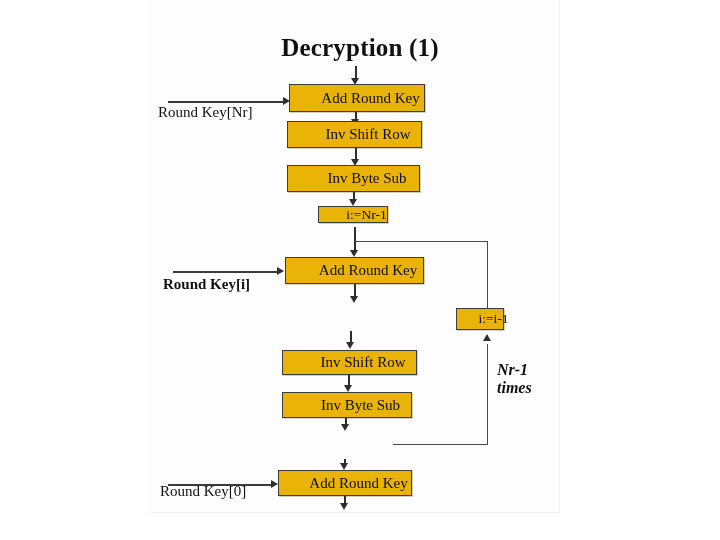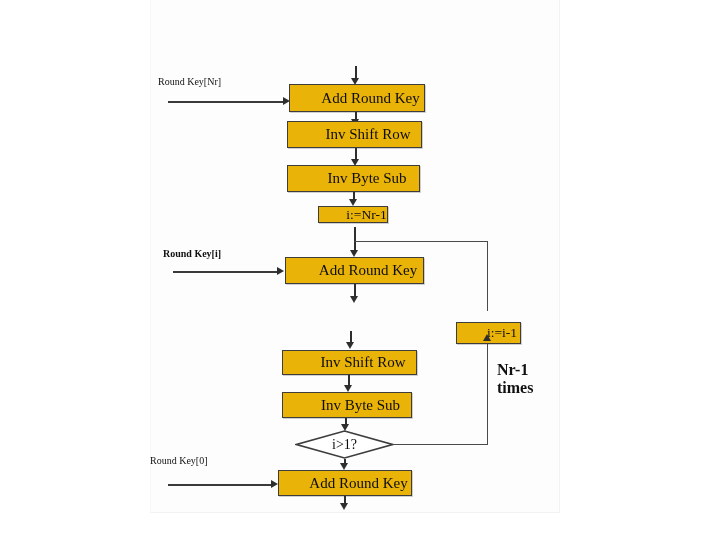--- a/index.html
+++ b/index.html
@@ -71,23 +71,24 @@
     display: flex;
     align-items: center;
     justify-content: center;
     font-size: 14px;
     color: #0d0d0d;
     white-space: nowrap;
   }
   
   .key-label {
     position: absolute;
-    font-size: 10px;
+    font-size: 15px;
     color: #111111;
     white-space: nowrap;
+    margin-top: 28px;
   }
   .loop-note {
     position: absolute;
     font-size: 16px;
     font-weight: bold;
     color: #101010;
     line-height: 1.15;
     white-space: nowrap;
   }
   
@@ -126,20 +127,21 @@
     background: #3a3a3a;
   }
 </style>
 </head>
 <body>
 
 <div id="canvas">
 
   <div class="content-frame"></div>
 
+  <div class="title">Decryption (1)</div>
 
   <div class="vline" style="left:355px; top:66px; height:13px;"></div>
   <div class="arrow-down" style="left:350.5px; top:78px;"></div>
 
   <div class="key-label" style="left:158px; top:76px;">Round Key[Nr]</div>
   <div class="key-arrow-line" style="left:168px; top:101px; width:116px;"></div>
   <div class="arrow-right" style="left:283px; top:97px;"></div>
 
   <div class="box" style="left:289px; top:84px; width:136px; height:28px;">Add Round Key</div>
 
@@ -167,56 +169,50 @@
   <div class="key-label" style="left:163px; top:248px;font-weight:bold;">Round Key[i]</div>
   <div class="key-arrow-line" style="left:173px; top:271px; width:105px;"></div>
   <div class="arrow-right" style="left:277px; top:267px;"></div>
 
   <div class="box" style="left:285px; top:257px; width:139px; height:27px;">Add Round Key</div>
 
   <div class="vline" style="left:354px; top:284px; height:14px;"></div>
   <div class="arrow-down" style="left:349.5px; top:296px;"></div>
 
 
-  <div class="box small" style="left:456px; top:322px; width:65px; height:22px;">i:=i-1</div>
+  <div class="box small" style="left:456px; top:308px; width:48px; height:22px;">i:=i-1</div>
 
   <div class="vline thin" style="left:487px; top:344px; height:100px;"></div>
   <div class="arrow-up" style="left:482.5px; top:334px;"></div>
 
-  <div class="loop-note" style="left:497px; top:361px;">
+  <div class="loop-note" style="left:497px; top:361px;font-style:italic;">
     <span>Nr-1</span><br>
     <span>times</span>
   </div>
 
   <div class="vline" style="left:350px; top:331px; height:12px;"></div>
   <div class="arrow-down" style="left:345.5px; top:342px;"></div>
 
   <div class="box" style="left:282px; top:350px; width:135px; height:25px;">Inv Shift Row</div>
 
   <div class="vline" style="left:348px; top:375px; height:12px;"></div>
   <div class="arrow-down" style="left:343.5px; top:385px;"></div>
 
   <div class="box" style="left:282px; top:392px; width:130px; height:26px;">Inv Byte Sub</div>
 
   <div class="vline" style="left:345px; top:418px; height:8px;"></div>
   <div class="arrow-down" style="left:340.5px; top:424px;"></div>
 
-  <div class="diamond-wrap" style="left:295px; top:430px; width:99px; height:29px;">
-    <svg width="99" height="29" viewBox="0 0 99 29">
-      <polygon points="49.5,1 97.5,14.5 49.5,28 1.5,14.5" fill="#ffffff" stroke="#3d3d3d" stroke-width="1.6"></polygon>
-    </svg>
-    <div class="diamond-label">i&gt;1?</div>
-  </div>
 
   <div class="hline thin" style="left:393px; top:444px; width:95px;"></div>
 
   <div class="vline" style="left:344px; top:459px; height:6px;"></div>
   <div class="arrow-down" style="left:339.5px; top:463px;"></div>
 
-  <div class="key-label" style="left:150px; top:455px;">Round Key[0]</div>
+  <div class="key-label" style="left:160px; top:455px;">Round Key[0]</div>
   <div class="key-arrow-line" style="left:168px; top:484px; width:104px;"></div>
   <div class="arrow-right" style="left:271px; top:480px;"></div>
 
   <div class="box" style="left:278px; top:470px; width:134px; height:26px;">Add Round Key</div>
 
   <div class="vline" style="left:344px; top:496px; height:8px;"></div>
   <div class="arrow-down" style="left:339.5px; top:503px;"></div>
 
 </div>
 

